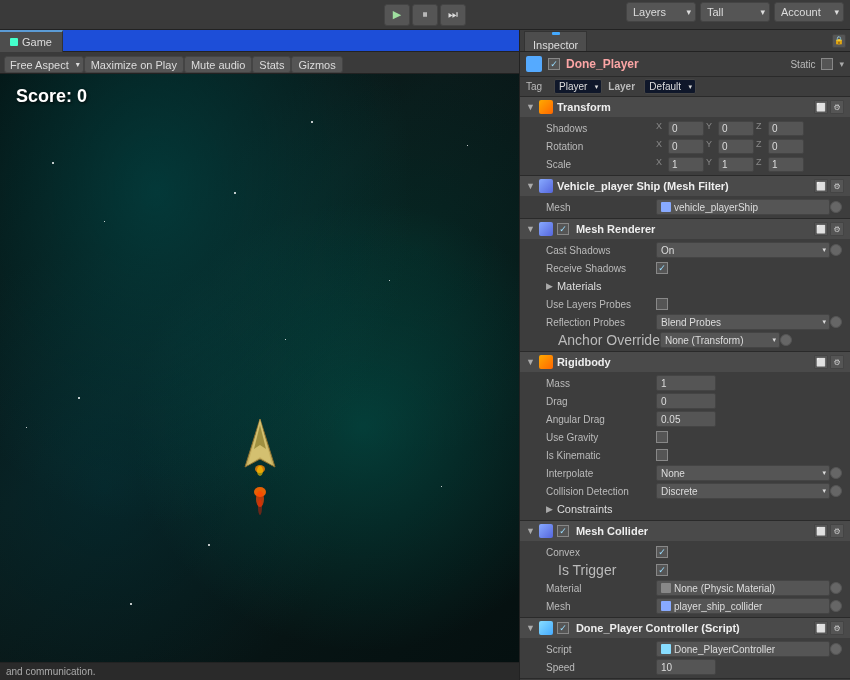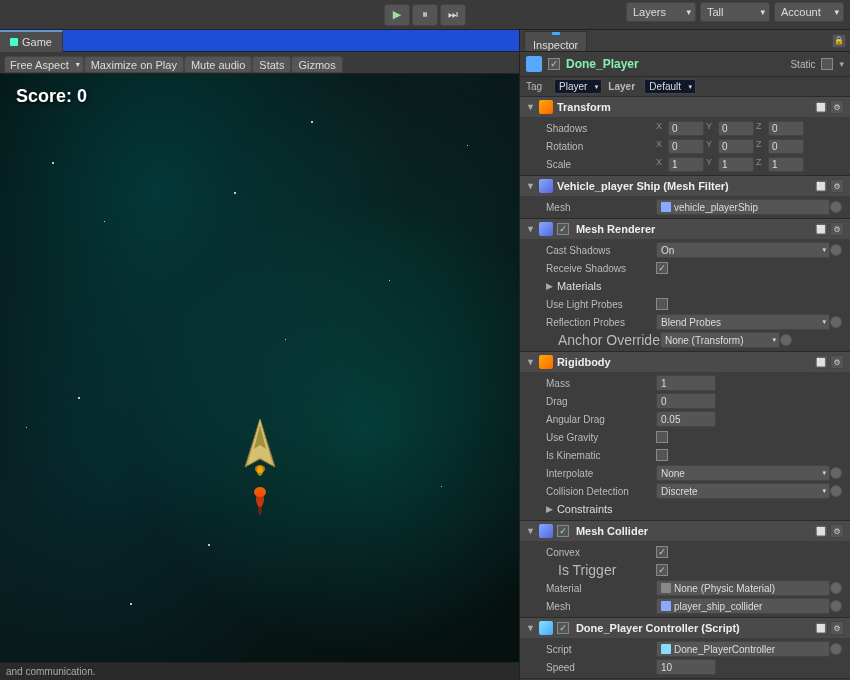--- a/index.html
+++ b/index.html
@@ -254,21 +254,21 @@
     .object-icon {
       width: 16px; height: 16px;
       background: #5af;
       border-radius: 2px;
       flex-shrink: 0;
     }
     .object-name {
       flex: 1;
       font-size: 12px;
       font-weight: bold;
-      color: #86efac;
+      color: #fca5a5;
     }
     .static-label { font-size: 10px; color: #bbb; }
     .static-checkbox {
       width: 12px; height: 12px;
       border: 1px solid #888;
       background: #555;
     }
     .static-arrow {
       font-size: 9px; color: #aaa; cursor: pointer;
     }
@@ -730,21 +730,21 @@
             <span class="prop-label">Receive Shadows</span>
             <div class="prop-checkbox checked"></div>
           </div>
 
           <div class="materials-row">
             <span class="fold-arrow">▶</span>
             <span>Materials</span>
           </div>
 
           <div class="prop-row">
-            <span class="prop-label">Use Light Probes</span>
+            <span class="prop-label">Use Layers Probes</span>
             <div class="prop-checkbox"></div>
           </div>
 
           <div class="prop-row">
             <span class="prop-label">Reflection Probes</span>
             <div class="dropdown-field">
               <span>Blend Probes</span>
             </div>
             <div class="select-dot"></div>
           </div>

